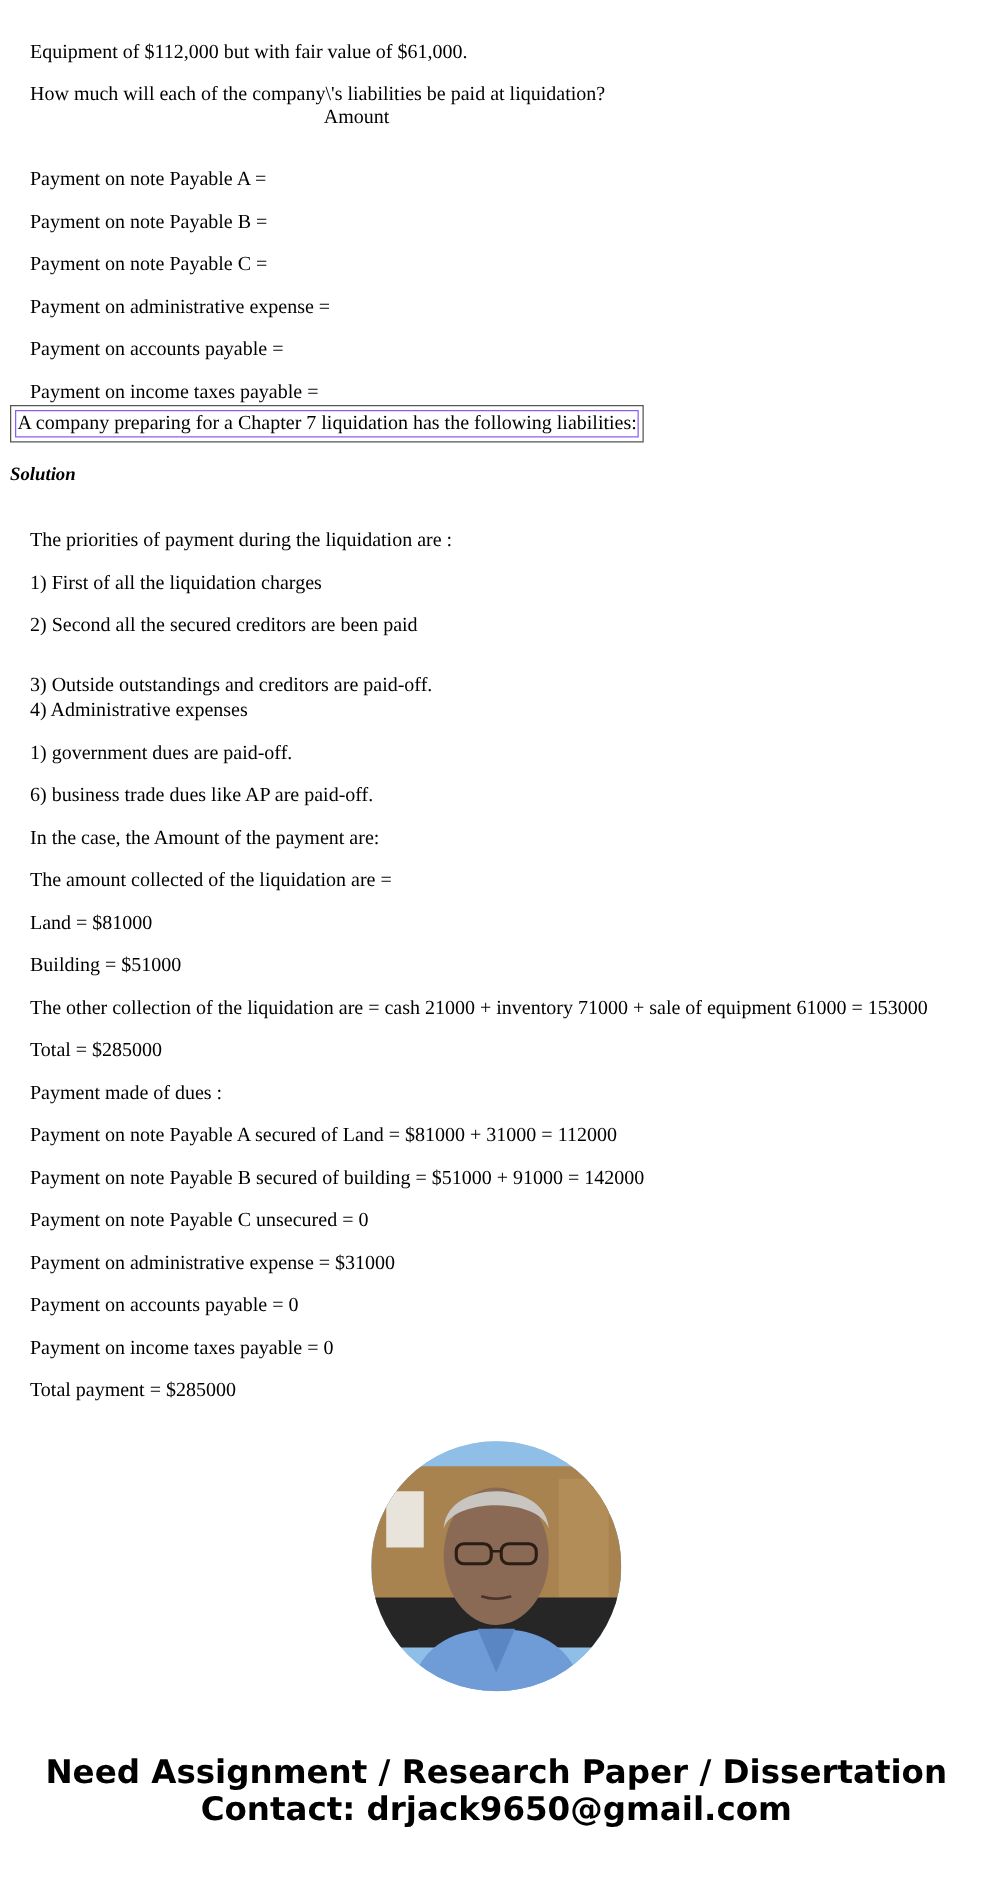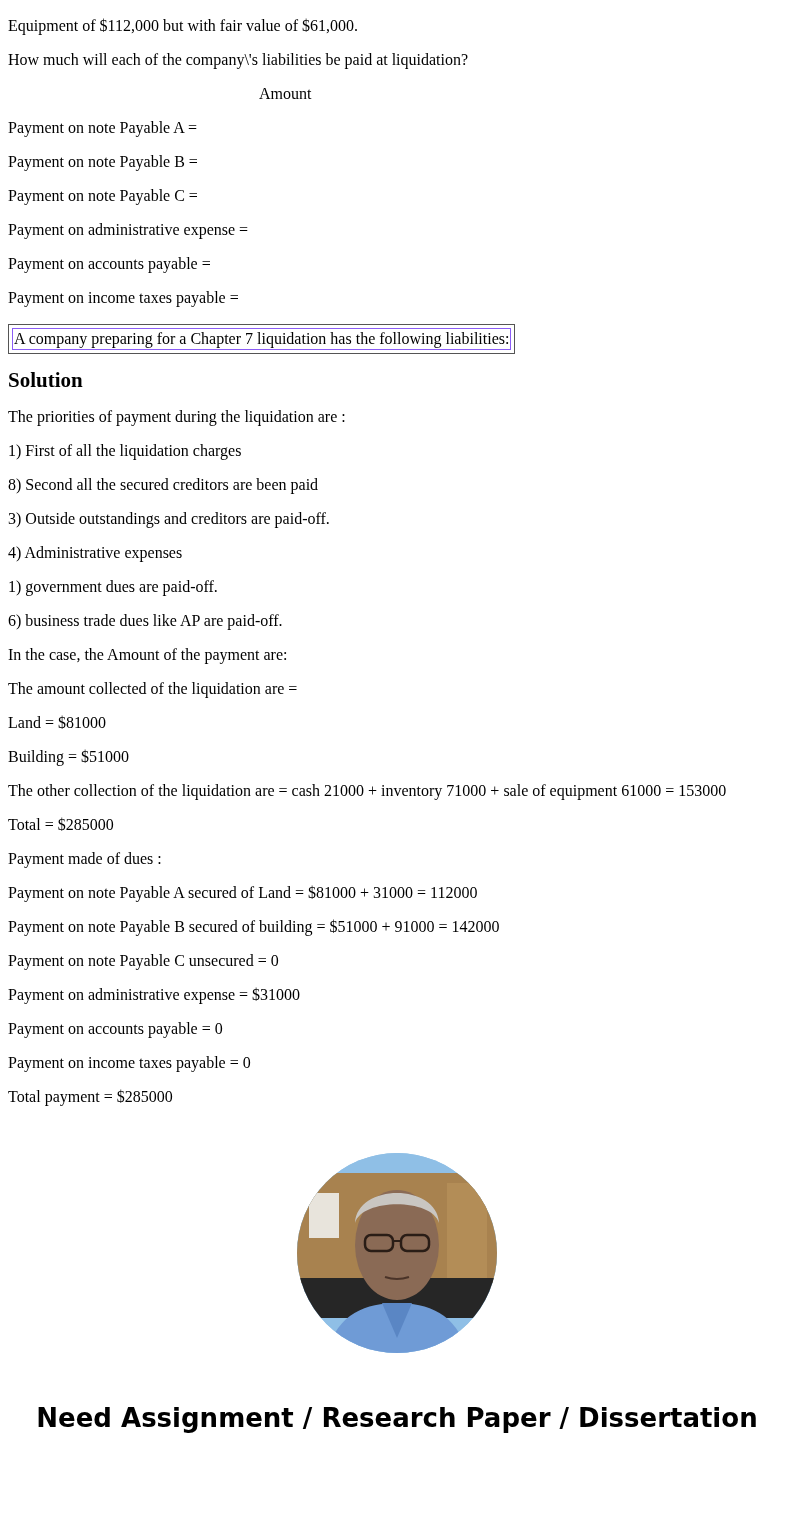--- a/index.html
+++ b/index.html
@@ -13,21 +13,21 @@
       position: relative;
       font-family: "Liberation Serif", "DejaVu Serif", serif;
       font-size: 16px;
       color: #000000;
       overflow: hidden;
     }
     .page {
       padding: 0 8px;
     }
     p {
-      margin: 0;
+      margin: 16px;
       line-height: 18px;
       height: 18px;
       position: absolute;
       left: 8px;
       white-space: nowrap;
     }
     .amount-header {
       position: absolute;
       left: 259px;
       top: 85px;
@@ -46,23 +46,24 @@
       padding: 0 1px;
       line-height: 20px;
       font-size: 16px;
       white-space: nowrap;
     }
     h3 {
       position: absolute;
       left: 8px;
       top: 369px;
       margin: 0;
-      font-size: 21px;
+      font-size: 15px;
       font-weight: bold;
       line-height: 22px;
+      font-style: italic;
     }
     .avatar {
       position: absolute;
       left: 297px;
       top: 1153px;
       width: 200px;
       height: 200px;
       border-radius: 50%;
       overflow: hidden;
       background: #8fbfe6;
@@ -102,22 +103,22 @@
         <tr>
       <td>A company preparing for a Chapter 7 liquidation has the following liabilities:</td>
     </tr>
   </tbody>
     </table>
 
   <h3>Solution</h3>
 
   <p style="top:408px">The priorities of payment during the liquidation are :</p>
   <p style="top:442px">1) First of all the liquidation charges</p>
-  <p style="top:476px">8) Second all the secured creditors are been paid</p>
-  <p style="top:510px">3) Outside outstandings and creditors are paid-off.</p>
+  <p style="top:476px">2) Second all the secured creditors are been paid</p>
+  <p style="top:524px">3) Outside outstandings and creditors are paid-off.</p>
   <p style="top:544px">4) Administrative expenses</p>
   <p style="top:578px">1) government dues are paid-off.</p>
   <p style="top:612px">6) business trade dues like AP are paid-off.</p>
 
   <p style="top:646px">In the case, the Amount of the payment are:</p>
   <p style="top:680px">The amount collected of the liquidation are =</p>
   <p style="top:714px">Land = $81000</p>
   <p style="top:748px">Building = $51000</p>
   <p style="top:782px">The other collection of the liquidation are = cash 21000 + inventory 71000 + sale of equipment 61000 = 153000</p>
   <p style="top:816px">Total = $285000</p>
@@ -144,15 +145,16 @@
       <path d="M58 70 C60 30 140 30 142 70 C135 45 65 45 58 70 Z" fill="#c9c6c2"></path>
       <rect x="68" y="82" width="28" height="16" rx="6" fill="none" stroke="#2a1d16" stroke-width="2.5"></rect>
       <rect x="104" y="82" width="28" height="16" rx="6" fill="none" stroke="#2a1d16" stroke-width="2.5"></rect>
       <line x1="96" y1="88" x2="104" y2="88" stroke="#2a1d16" stroke-width="2"></line>
       <path d="M88 124 Q100 128 112 124" stroke="#4a3328" stroke-width="2" fill="none"></path>
     </svg>
   </div>
 
   <div class="footer">
     <div>Need Assignment / Research Paper / Dissertation</div>
+    <div>Contact: drjack9650@gmail.com</div>
   </div>
 
 </div>
 
 </body></html>

